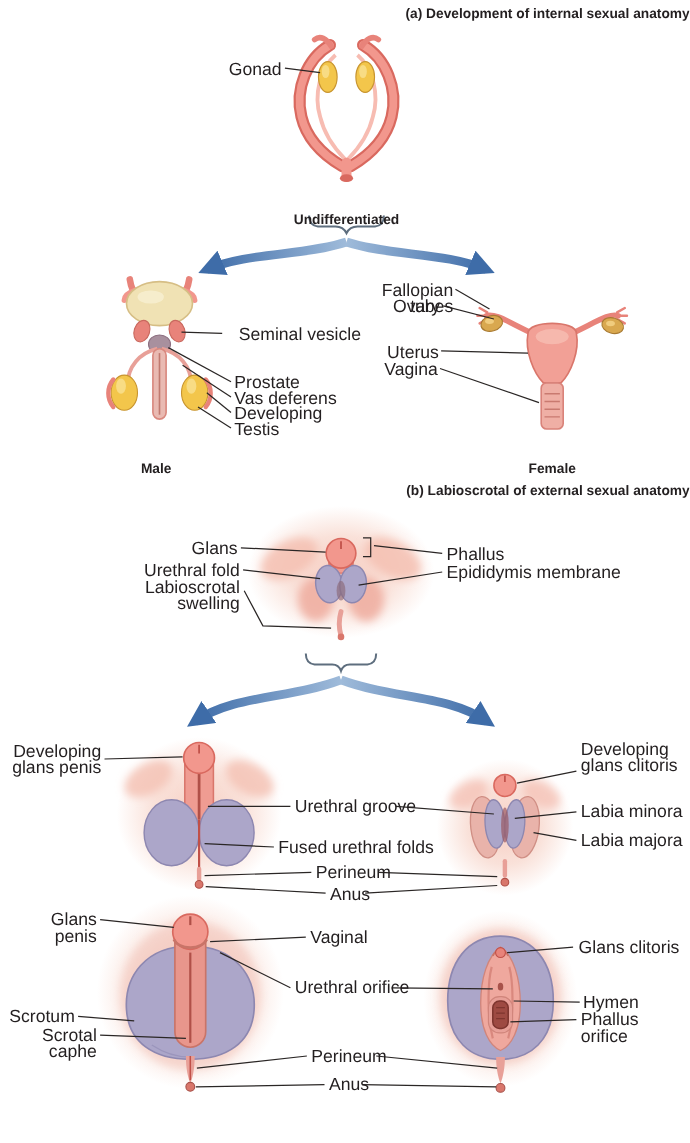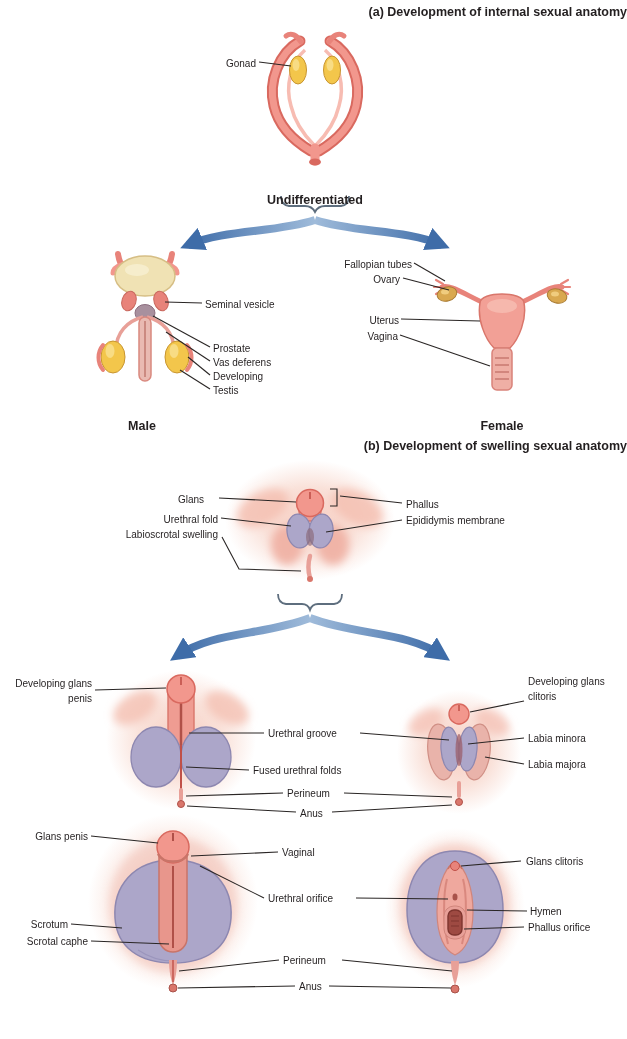--- a/index.html
+++ b/index.html
@@ -1,20 +1,20 @@
 <!DOCTYPE html>
 <html><head>
 <meta charset="utf-8">
 <style>
   * { margin:0; padding:0; box-sizing:border-box; }
   html,body { background:#ffffff; }
   body { font-family:"Liberation Sans", sans-serif; }
   .figure { position:relative; width:627px; height:1039px; background:#fff; overflow:hidden; }
   .art { position:absolute; left:0; top:0; }
-  .lbl { position:absolute; font-size:10px; line-height:15px; color:#231F20; white-space:normal; }
+  .lbl { position:absolute; font-size:16px; line-height:15px; color:#231F20; white-space:normal; }
   .lbl.b { font-weight:bold; font-size:12.5px;margin-top:24px; }
   .lbl.r { text-align:right; }
   .lbl.c { text-align:center; }
   .title { position:absolute; left:0; width:627px; text-align:right; font-weight:bold; font-size:12.5px; color:#231F20; }
   .ldg line, .ldg path, .ldg polyline { stroke:#2A2625; stroke-width:1.1; fill:none; }
 </style>
 </head>
 <body>
 
 <div class="figure">
@@ -276,35 +276,35 @@
       <line x1="342" y1="960" x2="452" y2="971"></line>
       <line x1="295" y1="986" x2="178" y2="988"></line>
       <line x1="329" y1="986" x2="451" y2="988"></line>
     </g>
   </svg>
 
   <div class="title" style="top:5px">(a) Development of internal sexual anatomy</div>
   <div class="lbl r" style="left:200px;top:56px;width:56px">Gonad</div>
   <div class="lbl b c" style="left:215px;top:169px;width:200px">Undifferentiated</div>
 
-  <div class="lbl" style="left:205px;top:297px">Seminal vesicle</div>
+  <div class="lbl" style="left:217px;top:297px">Seminal vesicle</div>
   <div class="lbl" style="left:213px;top:341px">Prostate</div>
   <div class="lbl" style="left:213px;top:355px">Vas deferens</div>
   <div class="lbl" style="left:213px;top:369px">Developing</div>
   <div class="lbl" style="left:213px;top:383px">Testis</div>
   <div class="lbl b c" style="left:100px;top:395px;width:84px">Male</div>
 
   <div class="lbl r" style="left:312px;top:257px;width:100px">Fallopian tubes</div>
   <div class="lbl r" style="left:330px;top:272px;width:70px">Ovary</div>
   <div class="lbl r" style="left:330px;top:313px;width:69px">Uterus</div>
   <div class="lbl r" style="left:330px;top:329px;width:68px">Vagina</div>
   <div class="lbl b c" style="left:460px;top:395px;width:84px">Female</div>
 
-  <div class="title" style="top:439px">(b) Development of swelling sexual anatomy</div>
-  <div class="lbl r" style="left:144px;top:492px;width:60px">Glans</div>
+  <div class="title" style="top:439px">(b) Labioscrotal of external sexual anatomy</div>
+  <div class="lbl r" style="left:156px;top:492px;width:60px">Glans</div>
   <div class="lbl" style="left:406px;top:497px">Phallus</div>
   <div class="lbl r" style="left:128px;top:512px;width:90px">Urethral fold</div>
   <div class="lbl" style="left:406px;top:513px">Epididymis membrane</div>
   <div class="lbl r" style="left:78px;top:527px;width:140px">Labioscrotal swelling</div>
 
   <div class="lbl r" style="left:6px;top:676px;width:86px">Developing glans penis</div>
   <div class="lbl" style="left:268px;top:726px">Urethral groove</div>
   <div class="lbl" style="left:253px;top:763px">Fused urethral folds</div>
   <div class="lbl" style="left:287px;top:786px">Perineum</div>
   <div class="lbl" style="left:300px;top:806px">Anus</div>

